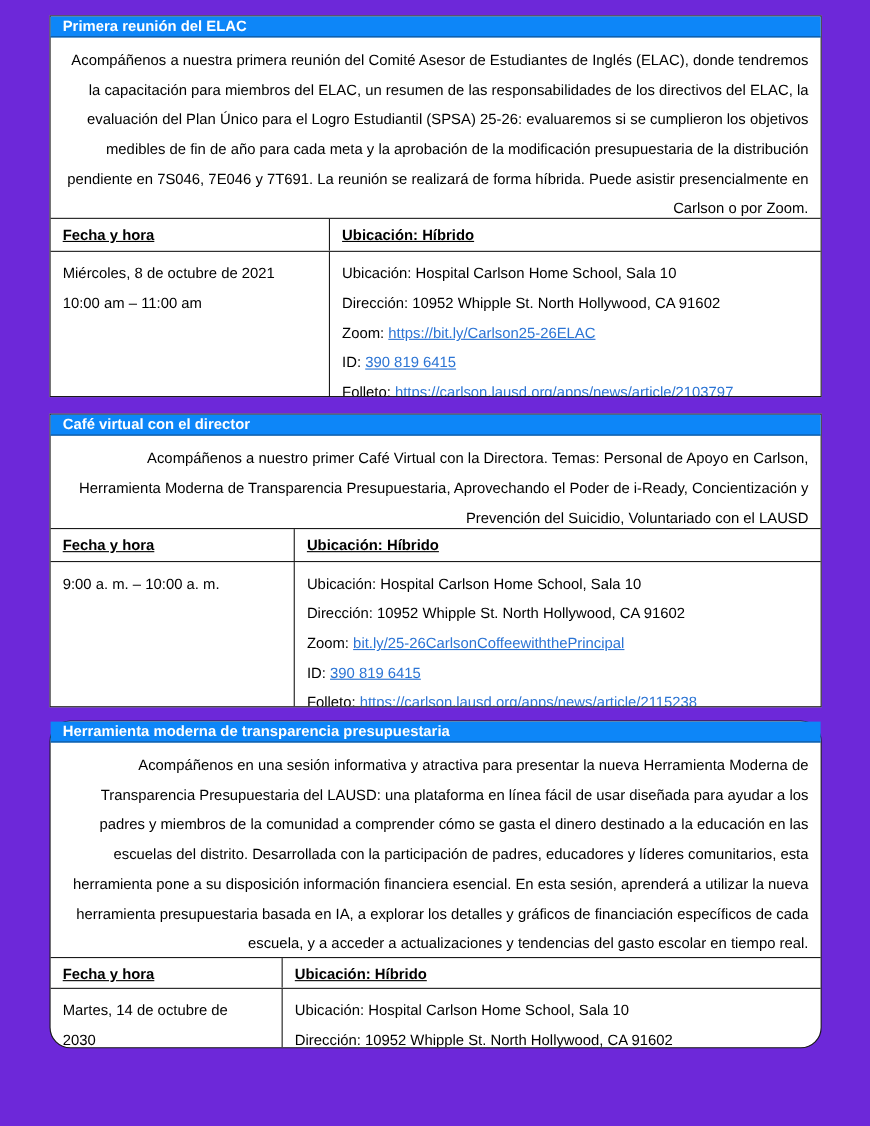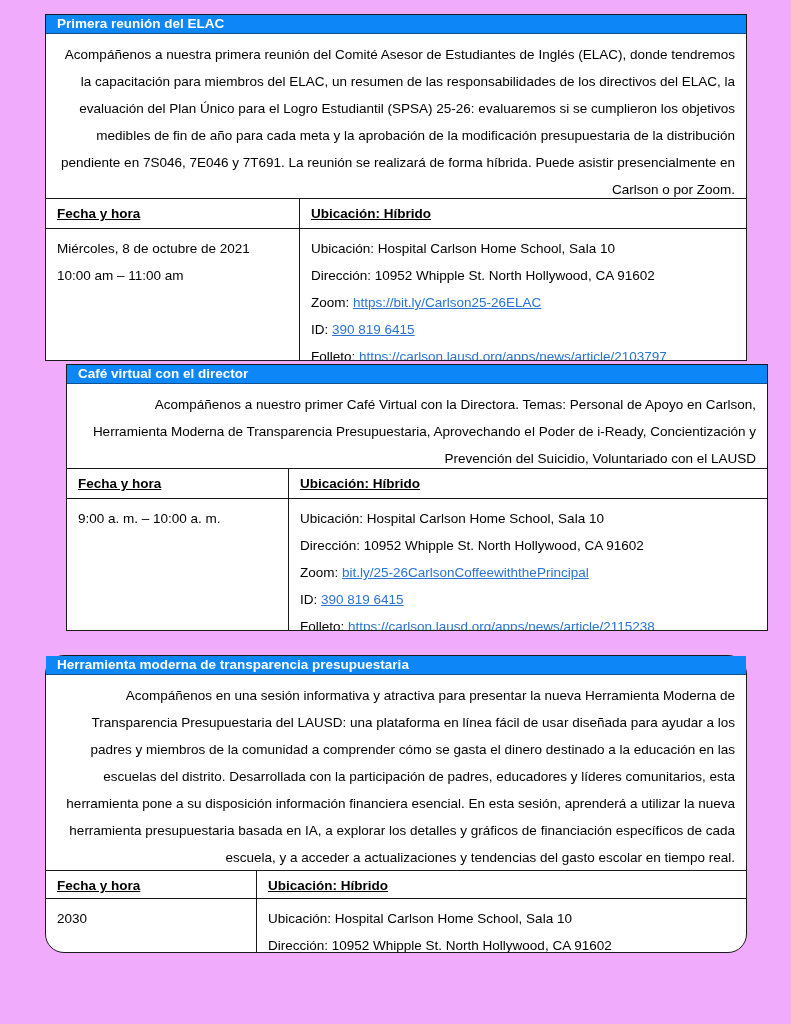--- a/index.html
+++ b/index.html
@@ -1,18 +1,18 @@
 <!DOCTYPE html>
 <html style="--blue: #0d86f8; --link: #2b74d4; --border: #1a1a1a;"><head>
 <meta charset="utf-8">
 <style>
   * { margin:0; padding:0; box-sizing:border-box; }
   html,body { width:791px; height:1024px; background:#ffffff;
               font-family:"Liberation Sans", sans-serif; color:#000; }
-  .page { position:relative; width:791px; height:1024px; background:#f0abfc; overflow:hidden; }
+  .page { position:relative; width:791px; height:1024px; background:#6d28d9; overflow:hidden; }
 
   .section { position:absolute; left:45px; width:702px;
              border:1px solid var(--border,#1a1a1a); background:#fff; }
 
   .bar { height:19px; background:var(--blue,#0d86f8);
          border-bottom:1px solid #11518f;
          color:#fff; font-weight:bold; font-size:13.5px; line-height:18px;
          padding-left:11px; overflow:hidden; white-space:nowrap; }
 
   .desc { padding:7px 11px 0 11px; font-size:13.5px; line-height:27px;
@@ -31,21 +31,21 @@
 
   a.lnk { color:var(--link,#2b74d4); text-decoration:underline; cursor:pointer; }
 
   
   #sec1 { top:14px;  height:347px; }
   #sec1 .desc { height:164px; }
   #sec1 .grid-head { height:30px; }
   #sec1 .grid-body { height:132px; }
   #sec1 .c1 { width:254px; }
 
-  #sec2 { top:364px; height:267px;margin-left:21px; }
+  #sec2 { top:376px; height:267px; }
   #sec2 .desc { height:84px; }
   #sec2 .grid-head { height:30px; }
   #sec2 .grid-body { height:132px; }
   #sec2 .c1 { width:222px; }
 
   #sec3 { top:655px; height:298px;border-radius:19px; }
   #sec3 .desc { height:195px; }
   #sec3 .grid-head { height:28px; }
   #sec3 .grid-body { height:54px; }
   #sec3 .c1 { width:211px; }
@@ -118,20 +118,21 @@
     <div class="grid-head">
       <div class="c1 head-cell">
         <span>Fecha y hora</span>
       </div>
       <div class="c2 head-cell">
         <span>Ubicación: Híbrido</span>
       </div>
     </div>
     <div class="grid-body">
       <div class="c1 cell">
+        <div class="line">Martes, 14 de octubre de</div>
         <div class="line">2030</div>
       </div>
       <div class="c2 cell">
         <div class="line">Ubicación: Hospital Carlson Home School, Sala 10</div>
         <div class="line">Dirección: 10952 Whipple St. North Hollywood, CA 91602</div>
       </div>
     </div>
   </div>
 
 </div>

